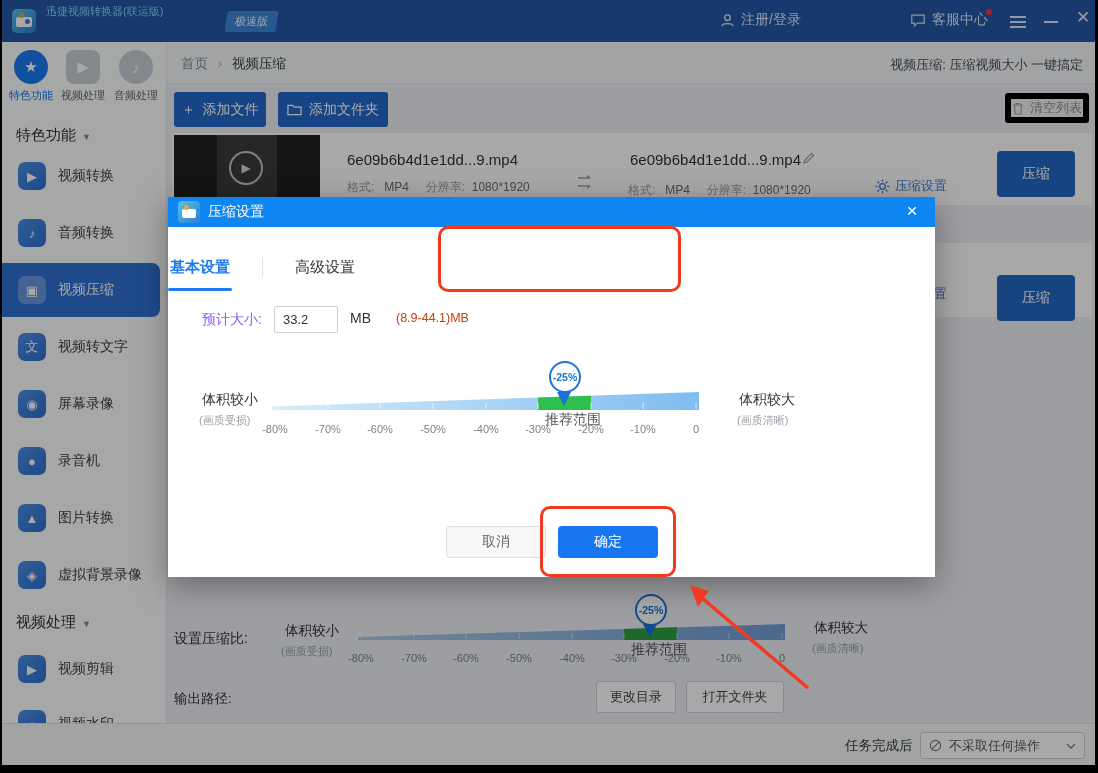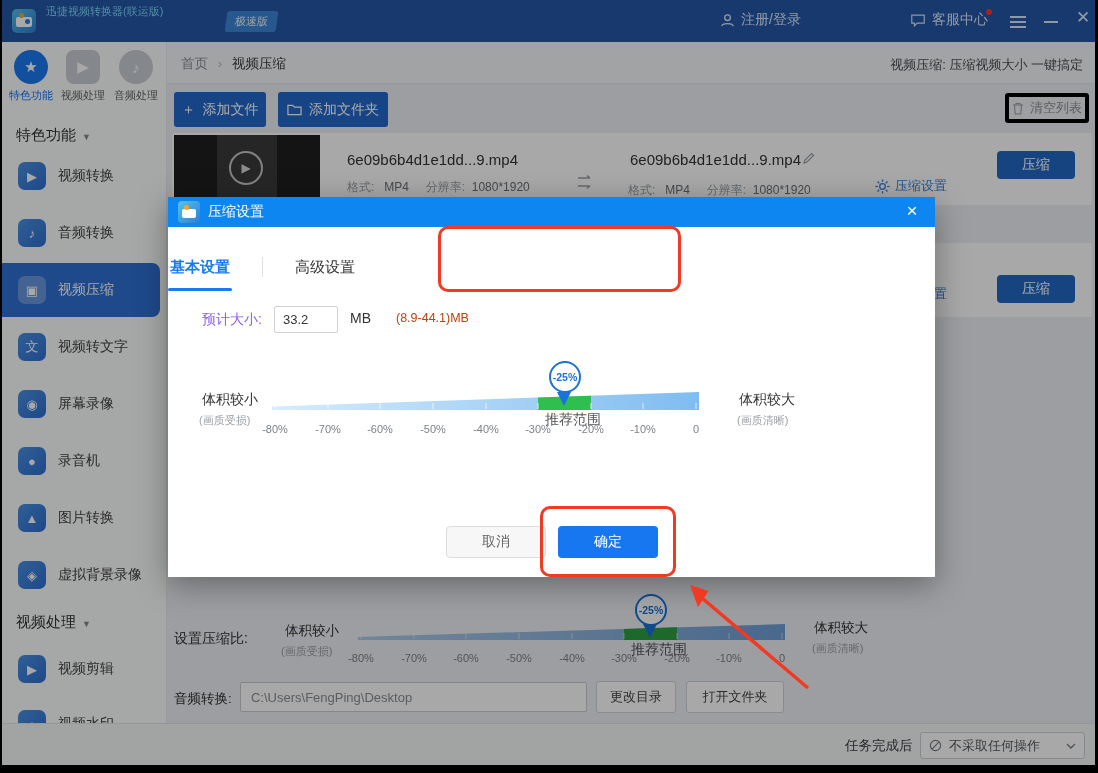--- a/index.html
+++ b/index.html
@@ -52,33 +52,33 @@
   
   .crumbbar { position:absolute; left:165px; top:42px; width:928px; height:42px; background:#f6f8fa;
               border-bottom:1px solid #e4e7eb; }
   .crumb { position:absolute; left:14px; top:13px; font-size:13.5px; color:#8a8f94; }
   .crumb .cur { color:#3c4043; }
   .crumb .sep { color:#b4b8bc; margin:0 6px; }
   .slogan { position:absolute; right:12px; top:14px; font-size:13px; color:#4a4e52; }
   .btn-blue { position:absolute; background:#2468c8; color:#fff; border:none; border-radius:3px;
               font-size:14px; display:flex; align-items:center; justify-content:center; gap:7px; cursor:pointer;
               font-family:inherit; }
-  .btn-clear { position:absolute; background:#f0f1f3; border:4px solid #000000; border-radius:3px; color:#8a9096;
+  .btn-clear { position:absolute; background:#f0f1f3; border:6px solid #000000; border-radius:3px; color:#8a9096;
                font-size:13px; display:flex; align-items:center; justify-content:center; gap:6px; cursor:pointer;
                font-family:inherit; }
   .card { position:absolute; left:170px; width:920px; background:#fff; border-radius:2px; }
   .thumb { position:absolute; left:2px; top:2px; width:146px; height:68px; background:#1f1f1f; overflow:hidden; }
   .thumb .mid { position:absolute; left:43px; top:0; width:60px; height:68px; background:#3a3a3a; }
   .playring { position:absolute; left:55px; top:16px; width:34px; height:34px; border:2px solid rgba(255,255,255,.7);
               border-radius:50%; display:flex; align-items:center; justify-content:center; color:rgba(255,255,255,.8); font-size:12px; }
   .fname { position:absolute; font-size:15px; color:#333; }
   .meta { position:absolute; font-size:12px; }
   .meta .k { color:#9aa0a6; } .meta .v { color:#6b7075; }
   .gear-link { position:absolute; display:flex; align-items:center; gap:5px; color:#3b82d8; font-size:13px; cursor:pointer; }
-  .btn-compress { position:absolute; width:78px; height:28px; background:#2068c4; color:#fff; border:none;
+  .btn-compress { position:absolute; width:78px; height:46px; background:#2068c4; color:#fff; border:none;
                   border-radius:4px; font-size:14px; cursor:pointer; font-family:inherit; }
 
   
   .sl-label { position:absolute; font-size:13.5px; color:#333; }
   .sl-sub { position:absolute; font-size:11px; color:#9aa0a6; }
   .ticklbl { position:absolute; transform:translateX(-50%); font-size:11px; color:#7d8288; top:0; }
   .recommend { position:absolute; font-size:14px; color:#555; text-align:right; }
   .balloon { position:absolute; width:32px; height:32px; border-radius:50%; background:#fff; border:2px solid #1b72d8;
              color:#1b72d8; font-size:10.5px; font-weight:bold; display:flex; align-items:center; justify-content:center;
              cursor:grab; z-index:2; }
@@ -352,22 +352,21 @@
     <span class="ticklbl" style="left:161px;">-50%</span>
     <span class="ticklbl" style="left:214px;">-40%</span>
     <span class="ticklbl" style="left:266px;">-30%</span>
     <span class="ticklbl" style="left:319px;">-20%</span>
     <span class="ticklbl" style="left:371px;">-10%</span>
     <span class="ticklbl" style="left:424px;">0</span>
   </div>
   <div class="sl-label" style="left:812px; top:619px;">体积较大</div>
   <div class="sl-sub" style="left:810px; top:641px;">(画质清晰)</div>
 
-  <div class="sl-label" style="left:172px; top:690px;">音频转换:</div>
-  <input class="out-input" style="left: 238px; top: 682px; width: 347px; height: 30px;" value="C:\Users\FengPing\Desktop">
+  <div class="sl-label" style="left:172px; top:690px;">输出路径:</div>
   <button class="btn-ghost" style="left:594px; top:681px; width:80px; height:32px;">更改目录</button>
   <button class="btn-ghost" style="left:684px; top:681px; width:98px; height:32px;">打开文件夹</button>
 
   <div class="statusbar">
     <span class="a" style="left:843px; top:13px; font-size:13.5px; color:#3c4043;">任务完成后</span>
     <div class="dropdown">
       <svg width="13" height="13" viewBox="0 0 14 14">
             <circle cx="7" cy="7" r="5.5" fill="none" stroke="#777c82" stroke-width="1.2"></circle>
             <line x1="3.2" y1="10.8" x2="10.8" y2="3.2" stroke="#777c82" stroke-width="1.2"></line>
           </svg>

